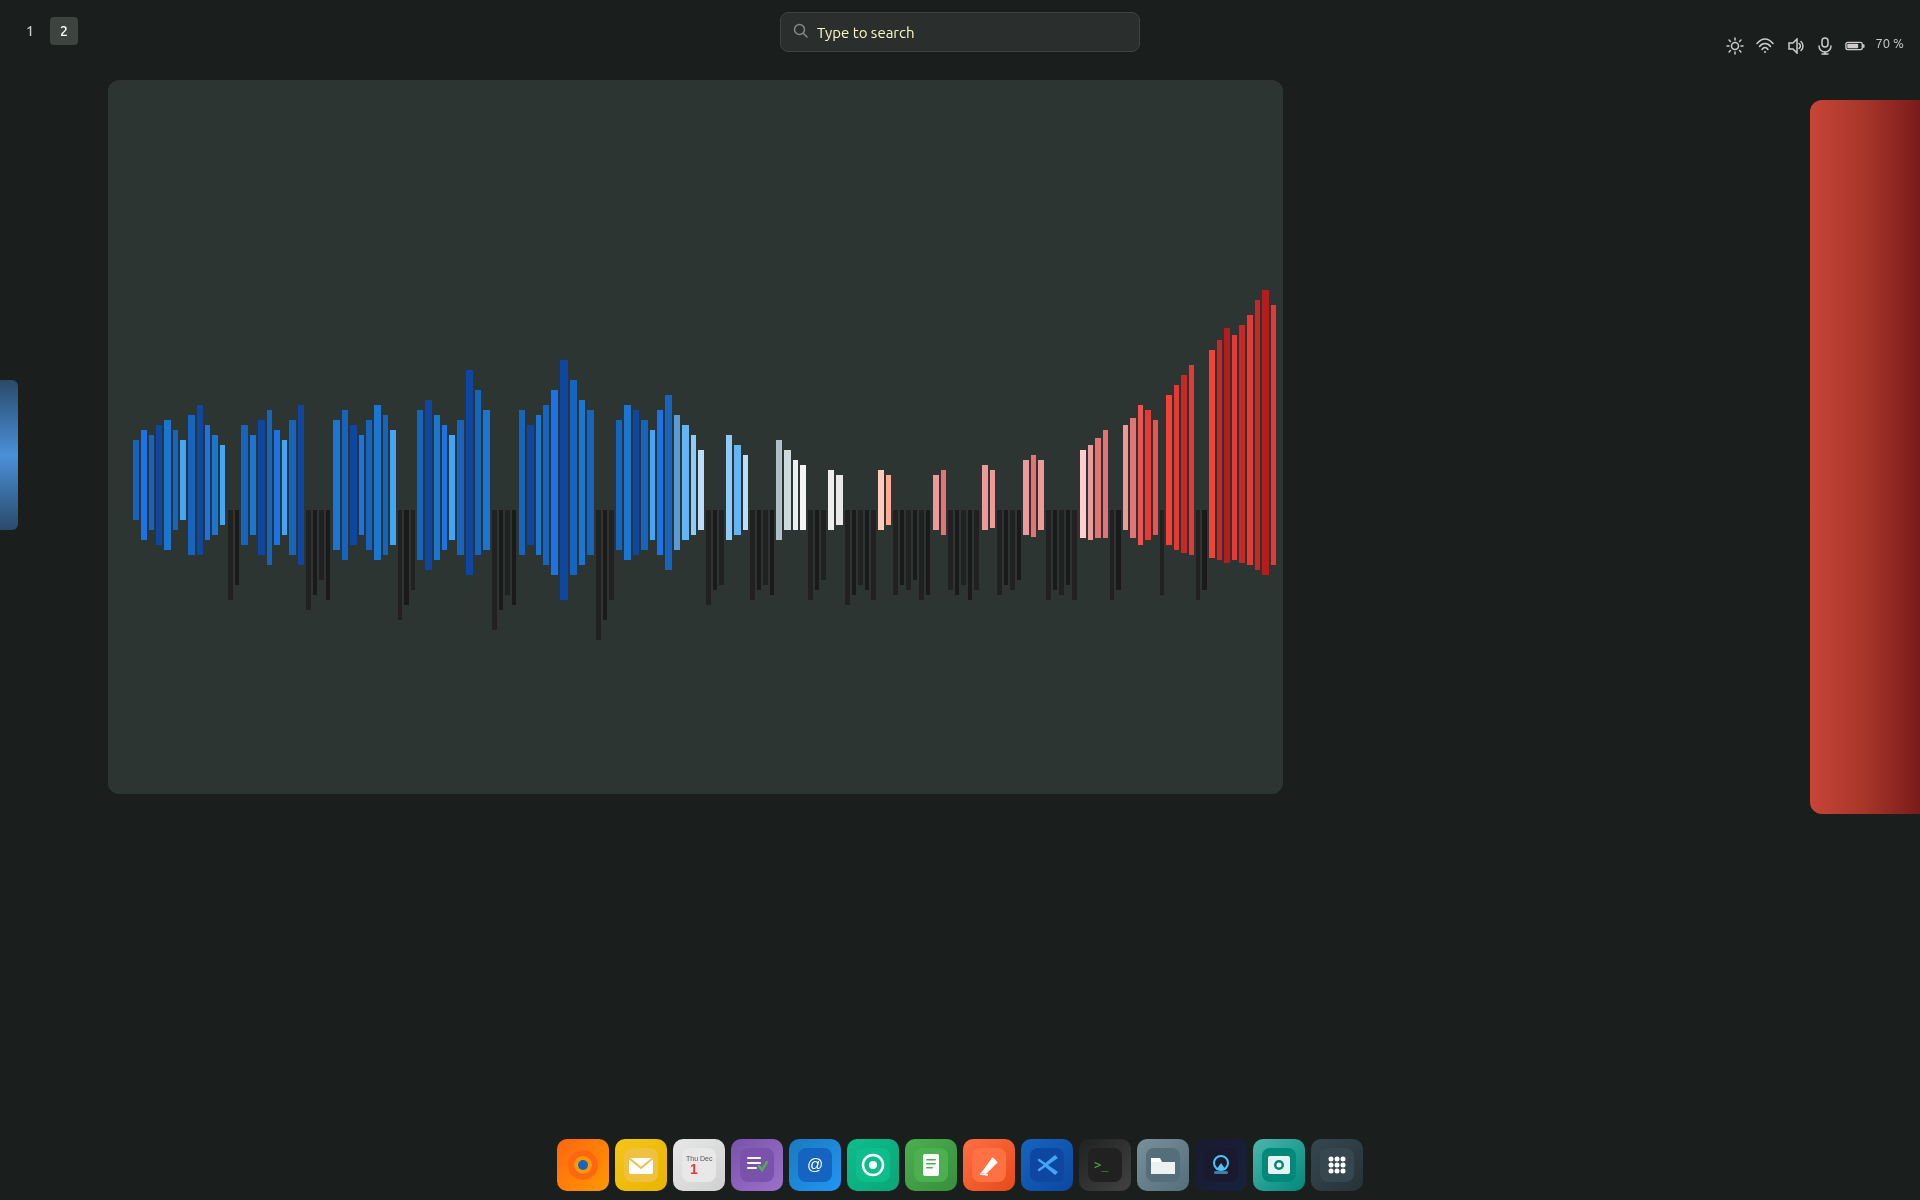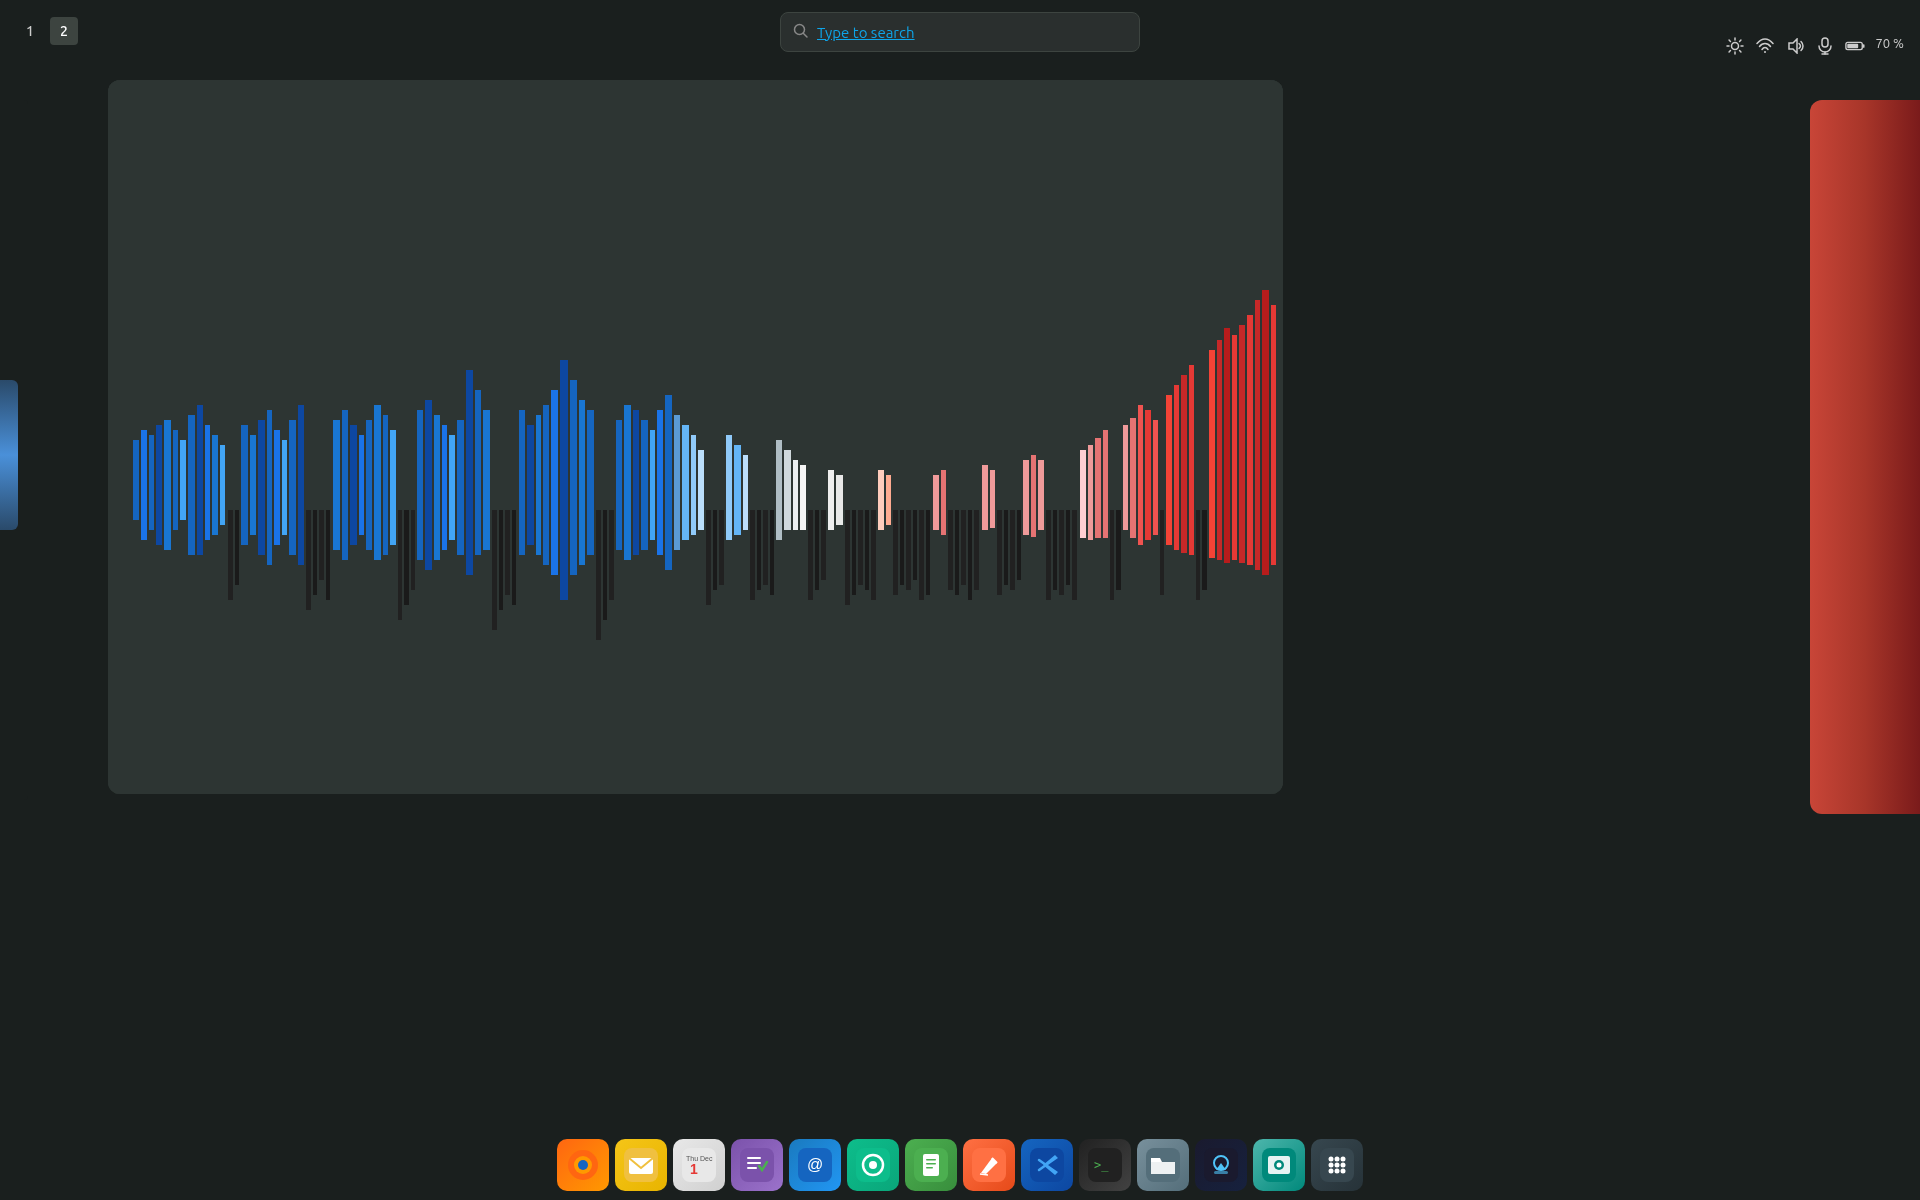--- a/index.html
+++ b/index.html
@@ -69,24 +69,23 @@
       padding: 0 12px;
       gap: 8px;
     }
 
     .search-icon-svg {
       color: #888;
       flex-shrink: 0;
     }
 
     .search-input-display {
-      color: #0ea5e9;
+      color: #fef9c3;
       font-size: 15px;
       flex: 1;
-      text-decoration: underline;
     }
 
     .system-tray {
       display: flex;
       align-items: flex-start;
       gap: 10px;
       color: #ccc;
       font-size: 13px;
       margin-top: 29px;
     }

